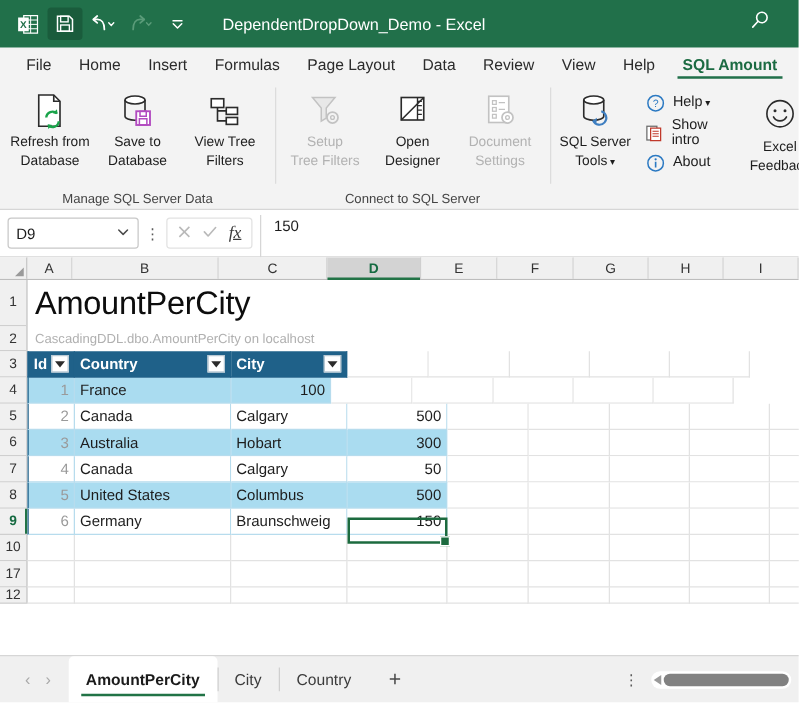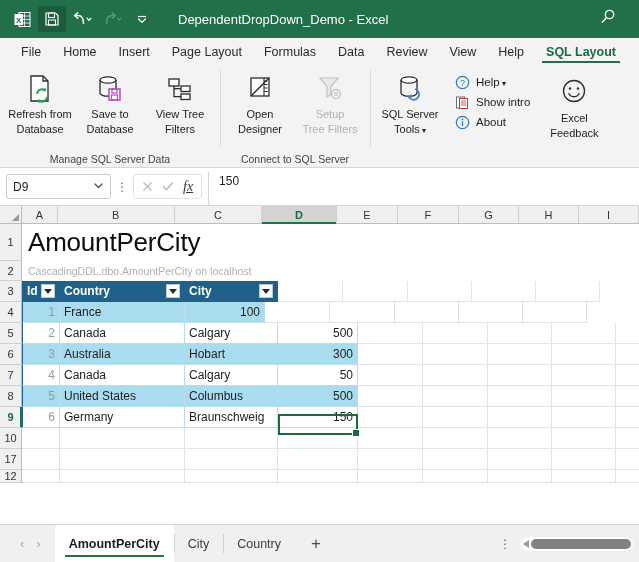--- a/index.html
+++ b/index.html
@@ -308,27 +308,27 @@
       <circle cx="10.5" cy="6.5" r="4.2" fill="none" stroke="#ffffff" stroke-width="1.3"></circle>
       <line x1="7.3" y1="9.7" x2="3.2" y2="14.2" stroke="#ffffff" stroke-width="1.3" stroke-linecap="round"></line>
     </svg>
   </div>
 </div>
 
 <div class="ribbon-tabs">
   <div class="rtab">File</div>
   <div class="rtab">Home</div>
   <div class="rtab">Insert</div>
+  <div class="rtab">Formulas</div>
   <div class="rtab">Page Layout</div>
-  <div class="rtab">Formulas</div>
   <div class="rtab">Data</div>
   <div class="rtab">Review</div>
   <div class="rtab">View</div>
   <div class="rtab">Help</div>
-  <div class="rtab active">SQL Layout</div>
+  <div class="rtab active">SQL Amount</div>
 </div>
 
 <div class="ribbon">
 
   <div class="rgroup">
     <div class="rgroup-items">
       <div class="bigbtn">
         <span class="ic">
           <svg width="30" height="32" viewBox="0 0 30 32">
             <path d="M6 3 h12 l5 5 v20 H6 Z" fill="#ffffff" stroke="#2b2b2b" stroke-width="1.3"></path>
@@ -367,45 +367,61 @@
         </span>
         <span class="lb">View Tree</span>
         <span class="lb">Filters</span>
       </div>
     </div>
     <div class="rgroup-title">Manage SQL Server Data</div>
   </div>
 
   <div class="rgroup">
     <div class="rgroup-items">
+      <div class="bigbtn disabled">
+        <span class="ic">
+          <svg width="30" height="32" viewBox="0 0 30 32">
+            <path d="M5 5 h18 l-7 8.5 v8 l-4 2.5 v-10.5 z" fill="#e8e8e8" stroke="#c2c2c2" stroke-width="1.2"></path>
+            <circle cx="21" cy="21" r="4.4" fill="none" stroke="#c2c2c2" stroke-width="1.4"></circle>
+            <circle cx="21" cy="21" r="1.5" fill="none" stroke="#c2c2c2" stroke-width="1.1"></circle>
+          </svg>
+        </span>
+        <span class="lb">Setup</span>
+        <span class="lb">Tree Filters</span>
+      </div>
       <div class="bigbtn">
         <span class="ic">
           <svg width="30" height="32" viewBox="0 0 30 32">
             <rect x="6" y="5" width="18" height="18" fill="#ffffff" stroke="#2b2b2b" stroke-width="1.3"></rect>
             <line x1="6" y1="23" x2="24" y2="5" stroke="#2b2b2b" stroke-width="1.3"></line>
             <line x1="19" y1="5" x2="19" y2="23" stroke="#2b2b2b" stroke-width="1.1"></line>
             <line x1="19" y1="8" x2="22.5" y2="8" stroke="#2b2b2b" stroke-width="1"></line>
             <line x1="19" y1="11.5" x2="22.5" y2="11.5" stroke="#2b2b2b" stroke-width="1"></line>
             <line x1="19" y1="15" x2="22.5" y2="15" stroke="#2b2b2b" stroke-width="1"></line>
             <line x1="19" y1="18.5" x2="22.5" y2="18.5" stroke="#2b2b2b" stroke-width="1"></line>
           </svg>
         </span>
         <span class="lb">Open</span>
         <span class="lb">Designer</span>
       </div>
       <div class="bigbtn disabled">
         <span class="ic">
           <svg width="30" height="32" viewBox="0 0 30 32">
-            <path d="M5 5 h18 l-7 8.5 v8 l-4 2.5 v-10.5 z" fill="#e8e8e8" stroke="#c2c2c2" stroke-width="1.2"></path>
-            <circle cx="21" cy="21" r="4.4" fill="none" stroke="#c2c2c2" stroke-width="1.4"></circle>
+            <rect x="6" y="4" width="16" height="21" fill="#ffffff" stroke="#c2c2c2" stroke-width="1.3"></rect>
+            <rect x="9" y="7.5" width="3" height="3" fill="none" stroke="#c2c2c2" stroke-width="1"></rect>
+            <line x1="14" y1="9" x2="19" y2="9" stroke="#c2c2c2" stroke-width="1"></line>
+            <rect x="9" y="13" width="3" height="3" fill="none" stroke="#c2c2c2" stroke-width="1"></rect>
+            <line x1="14" y1="14.5" x2="19" y2="14.5" stroke="#c2c2c2" stroke-width="1"></line>
+            <rect x="9" y="18.5" width="3" height="3" fill="none" stroke="#c2c2c2" stroke-width="1"></rect>
+            <circle cx="21" cy="21" r="4.4" fill="#ffffff" stroke="#c2c2c2" stroke-width="1.4"></circle>
             <circle cx="21" cy="21" r="1.5" fill="none" stroke="#c2c2c2" stroke-width="1.1"></circle>
           </svg>
         </span>
-        <span class="lb">Setup</span>
-        <span class="lb">Tree Filters</span>
+        <span class="lb">Document</span>
+        <span class="lb">Settings</span>
       </div>
     </div>
     <div class="rgroup-title">Connect to SQL Server</div>
   </div>
 
   <div class="rgroup">
     <div class="rgroup-items">
       <div class="bigbtn">
         <span class="ic">
           <svg width="30" height="32" viewBox="0 0 30 32">

